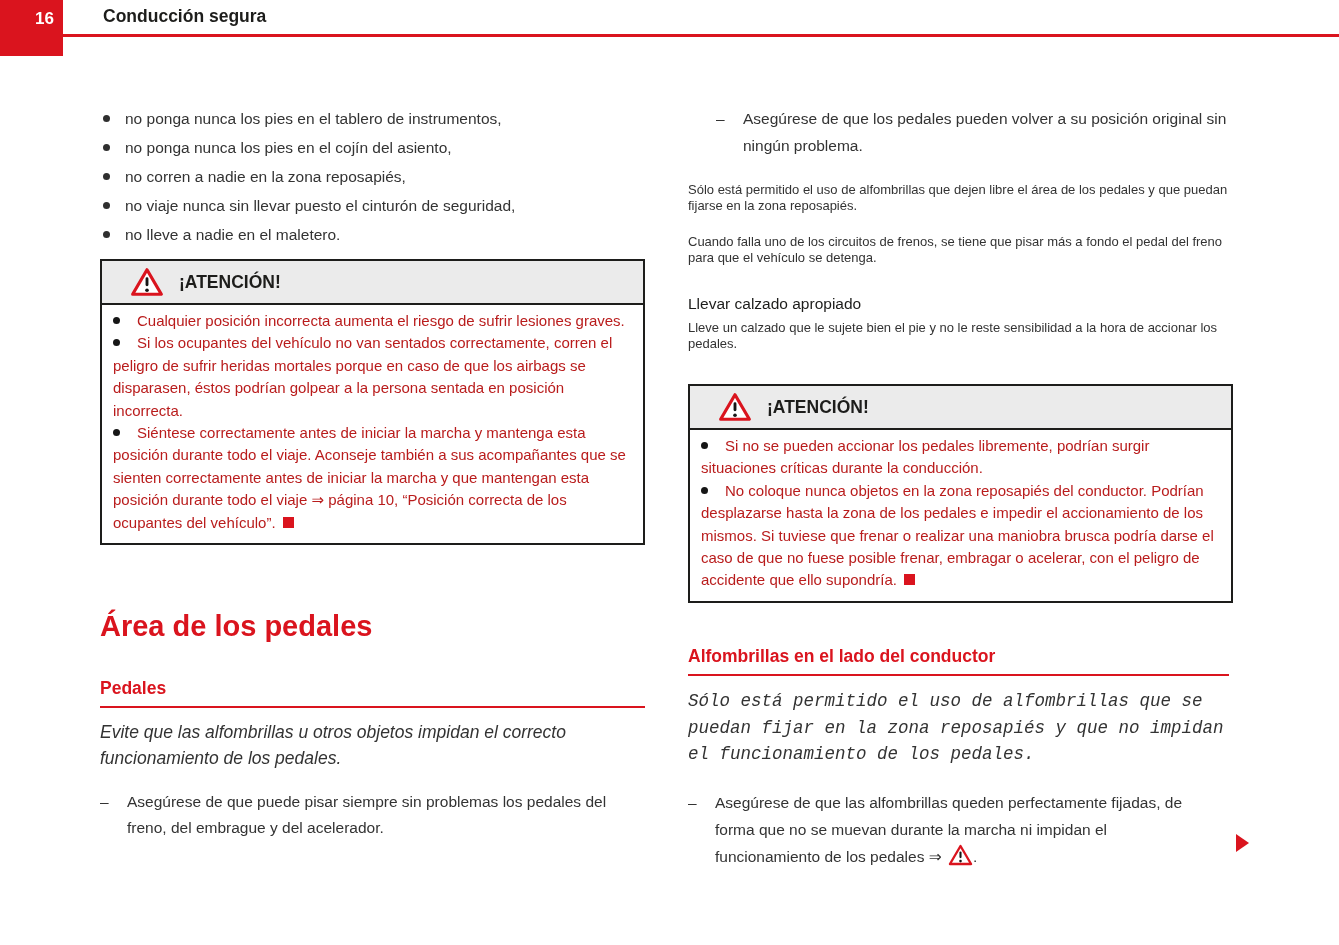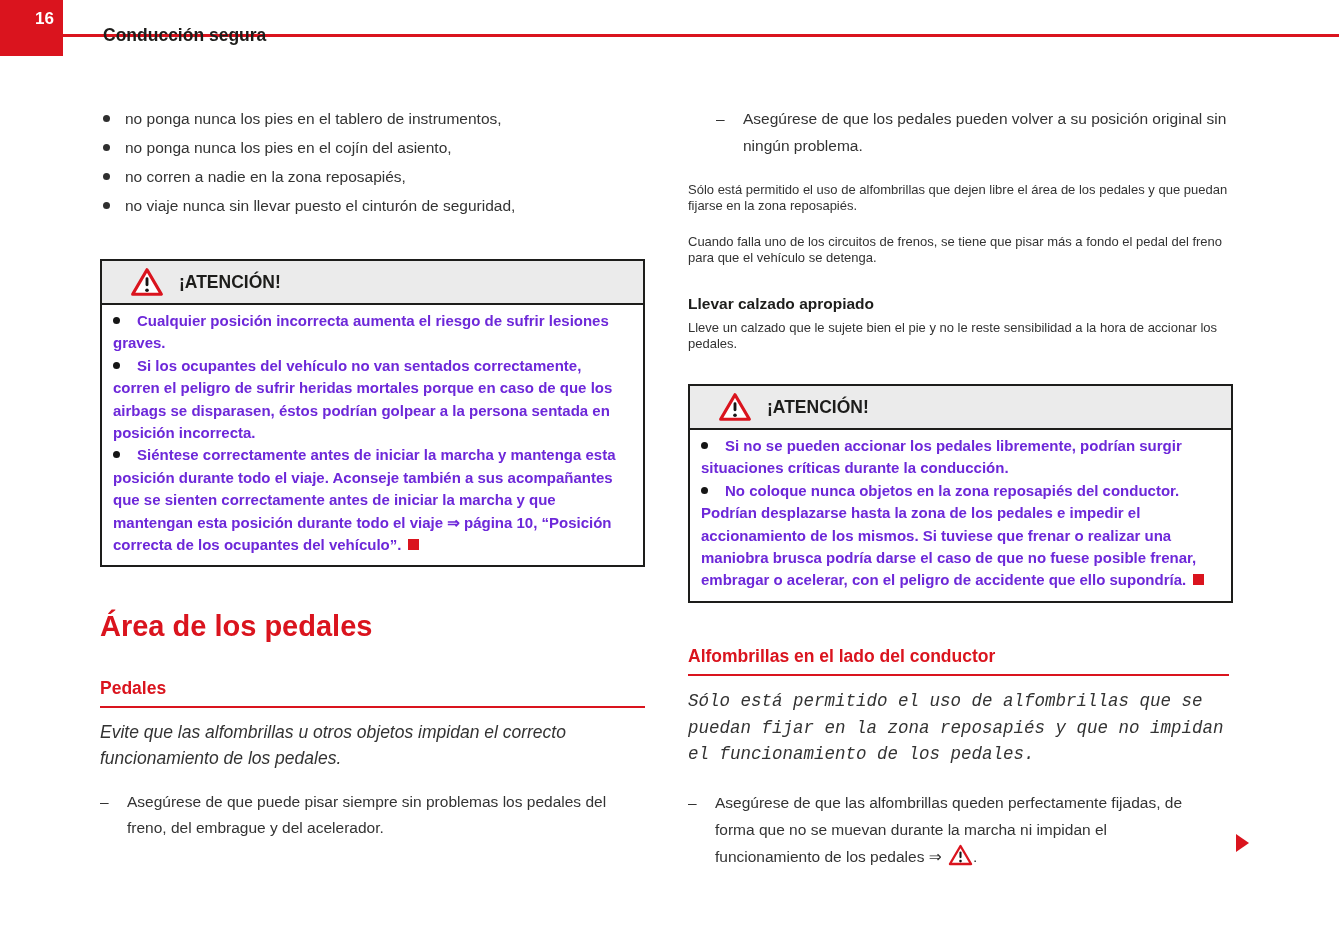--- a/index.html
+++ b/index.html
@@ -4,36 +4,36 @@
 <style>
   :root { --red:#da141e; --ink:#1d1d1b; --body:#333333; }
   * { margin:0; padding:0; box-sizing:border-box; }
   body { background:#ffffff; font-family:"Liberation Sans", sans-serif; }
   #page { position:relative; width:1339px; height:945px; background:#ffffff; overflow:hidden; }
 
   
   .pagenum-box { position:absolute; left:0; top:0; width:63px; height:56px; background:var(--red);
                  color:#ffffff; font-weight:bold; font-size:17px; text-align:right; padding:9px 9px 0 0; }
   .header-rule { position:absolute; left:0; top:34px; width:1339px; height:3px; background:var(--red); }
-  .header-title { position:absolute; left:103px; top:25px; font-size:17.5px; font-weight:bold; color:var(--ink); }
+  .header-title { position:absolute; left:103px; top:6px; font-size:17.5px; font-weight:bold; color:var(--ink); }
 
   
   .bullet-item { font-size:15.5px; line-height:29px; color:var(--body); }
   .dot { display:inline-block; width:7px; height:7px; border-radius:50%; background:#2f2f2f;
          margin:0 15px 0 3px; vertical-align:2px; }
   .dash-item { font-size:15.5px; line-height:26px; color:var(--body); padding-left:27px; }
   .dash-mark { display:inline-block; width:27px; margin-left:-27px; }
 
   
   .warnbox { border:2px solid var(--ink); background:#ffffff; }
   .warnhead { display:flex; align-items:center; gap:15px; background:#ebebeb;
               border-bottom:2px solid var(--ink); height:44px; padding:0 28px; }
   .wtitle { font-size:17.5px; font-weight:bold; color:var(--ink); }
   .wbody { padding:5px 11px 9px; }
-  .witem { font-size:15px; font-weight:bold; line-height:22.4px; color:#6d28d9; }
+  .witem { font-size:15px; font-weight:normal; line-height:22.4px; color:#b91c1c; }
   .wdot { display:inline-block; width:7px; height:7px; border-radius:50%; background:#161616;
           margin-right:17px; vertical-align:2px; }
   .endsq { display:inline-block; width:11px; height:11px; background:var(--red);
            margin-left:7px; }
   .witem:not(:last-child) .endsq { display:none; }
 
   
   .bullet-list { position:absolute; left:100px; top:104px; width:545px; }
   .warnbox-left { position:absolute; left:100px; top:259px; width:545px; }
   .section-title { position:absolute; left:100px; top:610px; font-size:29px; font-weight:bold; color:var(--red); }
@@ -43,21 +43,21 @@
   .lead { font-style:italic; font-size:17.5px; line-height:26px; color:var(--body); }
   .lead-left { position:absolute; left:100px; top:719px; width:545px; }
   .dash-left { position:absolute; left:100px; top:789px; width:545px; }
 
   
   .dash-right-top { position:absolute; left:716px; top:105px; width:545px; }
   .dash-right-top .dash-item { line-height:27px; }
   .rpara { position:absolute; left:688px; width:545px; font-size:13px; line-height:16px; color:var(--body); }
   .rpara-1 { top:182px; }
   .rpara-2 { top:234px; }
-  .boldsub { position:absolute; left:688px; top:295px; font-size:15.5px; font-weight:bold; color:var(--ink); }
+  .boldsub { position:absolute; left:688px; top:295px; font-size:15.5px; font-weight:normal; color:var(--ink); }
   .rpara-3 { top:320px; }
   .warnbox-right { position:absolute; left:688px; top:384px; width:545px; }
   .subhead-right { position:absolute; left:688px; top:646px; width:541px; }
   .lead-right { position:absolute; left:688px; top:688px; width:545px; line-height:26.5px;font-family:Liberation Mono, monospace; }
   .dash-right-bottom { position:absolute; left:688px; top:789px; width:512px; }
   .dash-right-bottom .dash-item { line-height:27px; }
   .inline-warn-icon { vertical-align:-4px; margin-left:2px; }
   .cont-arrow { position:absolute; left:1236px; top:834px; width:0; height:0;
                 border-left:13px solid var(--red); border-top:9px solid transparent;
                 border-bottom:9px solid transparent; }
@@ -75,20 +75,21 @@
   <div class="bullet-list">
 
       <div class="bullet-item"><span class="dot"></span><span>no ponga nunca los pies en el tablero de instrumentos,</span></div>
 
       <div class="bullet-item"><span class="dot"></span><span>no ponga nunca los pies en el cojín del asiento,</span></div>
 
       <div class="bullet-item"><span class="dot"></span><span>no corren a nadie en la zona reposapiés,</span></div>
 
       <div class="bullet-item"><span class="dot"></span><span>no viaje nunca sin llevar puesto el cinturón de seguridad,</span></div>
 
+      <div class="bullet-item"><span class="dot"></span><span>no lleve a nadie en el maletero.</span></div>
     </div>
 
   <div class="warnbox warnbox-left">
     <div class="warnhead">
       <svg class="head-warn-icon" width="34" height="30" viewBox="0 0 64 56">
         <path d="M32 5 L59 51 H5 Z" fill="#ffffff" stroke="#da141e" stroke-width="6" stroke-linejoin="round"></path>
         <rect x="29.3" y="19" width="5.4" height="17" rx="2.7" fill="#161616"></rect>
         <circle cx="32" cy="43.5" r="3.4" fill="#161616"></circle>
       </svg>
       <span class="wtitle">¡ATENCIÓN!</span>

